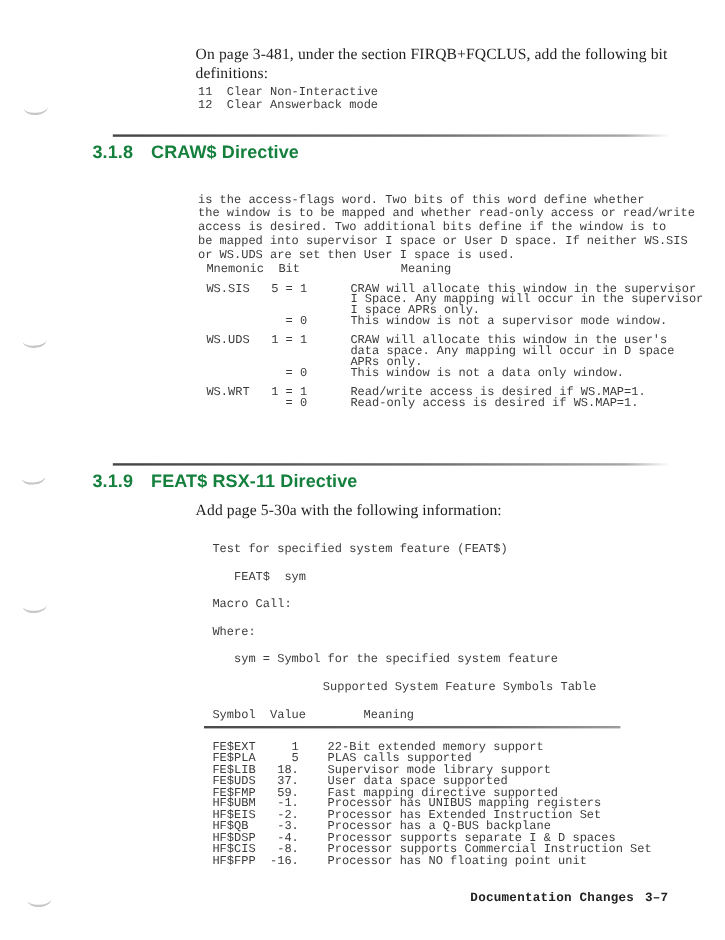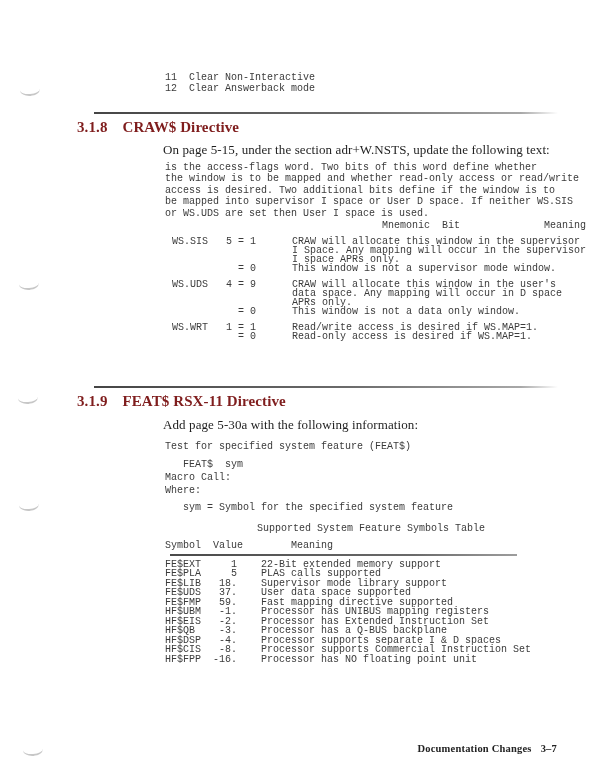--- a/index.html
+++ b/index.html
@@ -27,50 +27,50 @@
     font-family: "Liberation Mono", "DejaVu Sans Mono", monospace;
     font-size: 10px;
     line-height: 11.4px;
     color: #3b3b3b;
     white-space: pre;
   }
   .heading {
     position: absolute;
     display: flex;
     gap: 15px;
-    font-family: Liberation Serif, serif;
+    font-family: Liberation Sans, sans-serif;
     font-weight: bold;
     font-size: 15px;
-    color: #7f1d1d;
+    color: #15803d;
     letter-spacing: 0.1px;
   }
   .rule {
     position: absolute;
     left: 94px;
     width: 464px;
     height: 2px;
     background: linear-gradient(90deg, #454545, #6b6b6b 55%, #a8a8a8 92%, rgba(168,168,168,0));
   }
   
   .ws-table { position: absolute; left: 172px; top: 221px; }
   .ws-table pre {
     position: static;
     margin: 0 0 7px 0;
     font-family: "Liberation Mono", "DejaVu Sans Mono", monospace;
     font-size: 10px;
     line-height: 9px;
     color: #3b3b3b;
     white-space: pre;
   }
-  .ws-table pre.hdr { margin-bottom: 7px; text-align: right; }
+  .ws-table pre.hdr { margin-bottom: 7px; }
   
   .feat-col { position: absolute; left: 165px; top: 441px; width: 430px; }
   .feat-col pre {
     position: static;
-    margin: 0;
+    margin: 12px;
     font-family: "Liberation Mono", "DejaVu Sans Mono", monospace;
     font-size: 10px;
     line-height: 11px;
     color: #3b3b3b;
     white-space: pre;
   }
   .feat-col .desc { line-height: 12px; margin-bottom: 1px; }
   .feat-title { margin-bottom: 7px !important; }
   .mb2 { margin-bottom: 2px !important; }
   .mb6 { margin-bottom: 6px !important; }
@@ -84,21 +84,21 @@
     background: linear-gradient(90deg, #4a4a4a, #6a6a6a 70%, #9d9d9d);
   }
   .tbl-rows { line-height: 9.5px !important; }
   
   .footer {
     position: absolute;
     top: 743px;
     right: 47px;
     display: flex;
     gap: 9px;
-    font-family: Liberation Serif, serif;
+    font-family: Liberation Mono, monospace;
     font-weight: bold;
     font-size: 10.5px;
     color: #222222;
     letter-spacing: 0.2px;
   }
   
   .artifact {
     position: absolute;
     width: 20px;
     height: 6px;
@@ -112,42 +112,43 @@
 <body>
 
 <div class="page">
 
   <div class="artifact" style="left:20px; top:88px;"></div>
   <div class="artifact" style="left:19px; top:282px;"></div>
   <div class="artifact" style="left:18px; top:396px;"></div>
   <div class="artifact" style="left:19px; top:503px;"></div>
   <div class="artifact" style="left:23px; top:748px;"></div>
 
+  <p class="serif" style="left:163px; top:37px;">On page 3-481, under the section FIRQB+FQCLUS, add the following bit
+definitions:</p>
   <pre class="mono" style="left:165px; top:73px; line-height:10.5px;">11  Clear Non-Interactive
 12  Clear Answerback mode</pre>
 
   <div class="rule" style="top:112px;"></div>
   <div class="heading" style="left:77px; top:119px;">
     <span>3.1.8</span>
     <span>CRAW$ Directive</span>
   </div>
-  <p class="serif" style="left:163px; top:142px;">On page 5-15, under the section adr+W.NSTS, update the following text:</p>
   <pre class="mono" style="left:165px; top:162px;">is the access-flags word. Two bits of this word define whether
 the window is to be mapped and whether read-only access or read/write
 access is desired. Two additional bits define if the window is to
 be mapped into supervisor I space or User D space. If neither WS.SIS
 or WS.UDS are set then User I space is used.</pre>
 
   <div class="ws-table">
     <pre class="hdr">Mnemonic  Bit              Meaning</pre>
     <pre>WS.SIS   5 = 1      CRAW will allocate this window in the supervisor
                     I Space. Any mapping will occur in the supervisor
                     I space APRs only.
            = 0      This window is not a supervisor mode window.</pre>
-    <pre>WS.UDS   4 = 9      CRAW will allocate this window in the user's
+    <pre>WS.UDS   1 = 1      CRAW will allocate this window in the user's
                     data space. Any mapping will occur in D space
                     APRs only.
            = 0      This window is not a data only window.</pre>
     <pre>WS.WRT   1 = 1      Read/write access is desired if WS.MAP=1.
            = 0      Read-only access is desired if WS.MAP=1.</pre>
   </div>
 
   <div class="rule" style="top:386px;"></div>
   <div class="heading" style="left:77px; top:393px;">
     <span>3.1.9</span>

